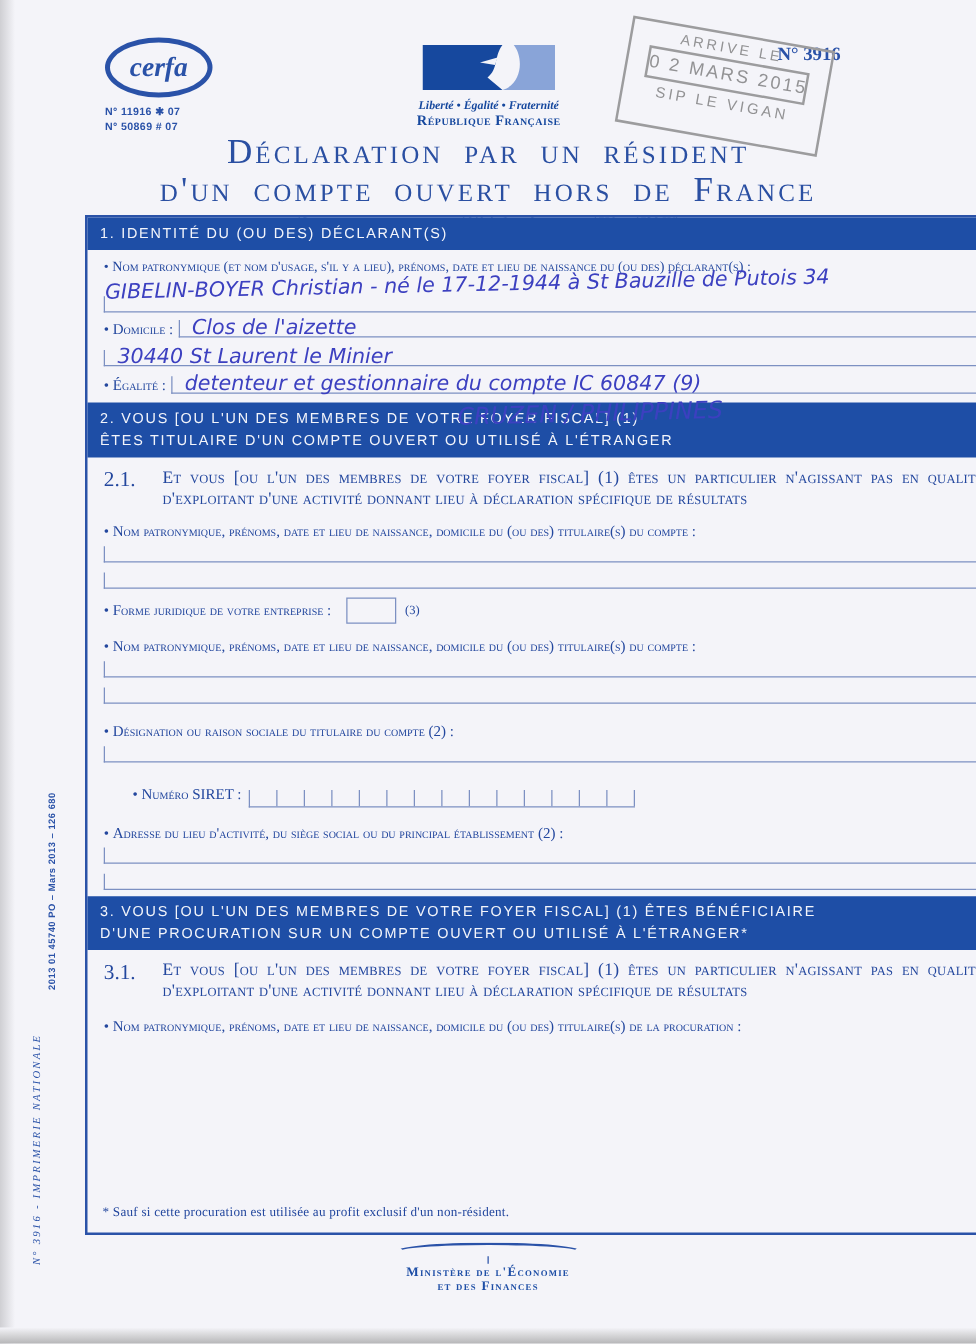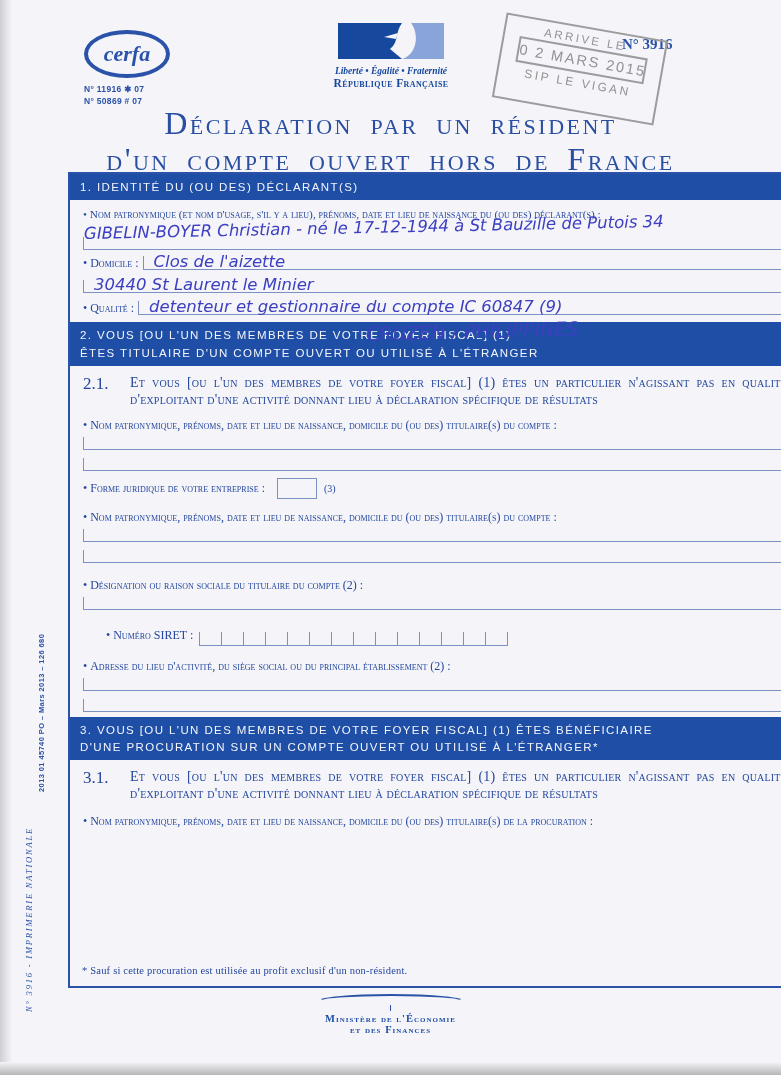--- a/index.html
+++ b/index.html
@@ -14,40 +14,40 @@
 
   
   .cerfa { position:absolute; left:84px; top:30px; }
   .cerfa-oval { width:78px; height:40px; border:4px solid #2a52a8; border-radius:50%;
                 display:flex; align-items:center; justify-content:center;
                 color:#2a52a8; font-style:italic; font-weight:bold; font-size:22px; }
   .cerfa-nums { margin-top:5px; font-family:"Liberation Sans",sans-serif; font-weight:bold;
                 font-size:8.5px; color:#2a52a8; line-height:1.45; letter-spacing:.3px; }
 
   
-  .marianne { position:absolute; left:320px; top:23px; width:142px; text-align:center; }
+  .marianne { position:absolute; left:320px; top:36px; width:142px; text-align:center; }
   .motto { font-style:italic; font-weight:bold; font-size:9.5px; color:#16489e; margin-top:3px; }
   .republic { font-weight:bold; font-size:11.5px; color:#16489e; letter-spacing:.4px;
               font-variant:small-caps; margin-top:1px; }
 
   .form-number { position:absolute; left:622px; top:36px; color:#2a52a8;
                  font-weight:bold; font-size:15px; }
 
   
   .stamp { position:absolute; left:498px; top:26px; width:160px; height:82px;
            border:2.5px solid #9c9c9e; transform:rotate(10deg);
            color:#929294; font-family:"Liberation Sans",sans-serif; text-align:center; }
   .stamp-top { margin-top:5px; font-size:11.5px; letter-spacing:2.5px; }
   .stamp-inner { margin:2px auto 0; width:126px; border:2.5px solid #9c9c9e; padding:3px 0; }
   .stamp-date { font-size:14.5px; letter-spacing:2px; white-space:nowrap; }
   .stamp-bottom { font-size:12px; letter-spacing:2.5px; margin-top:3px; }
 
   
   .title { position:absolute; left:0; right:0; top:106px; text-align:center; color:#2a4fa2; }
-  .title-line { font-size:32px; font-variant:small-caps; letter-spacing:2.5px; word-spacing:7px;
+  .title-line { font-size:28px; font-variant:small-caps; letter-spacing:2.5px; word-spacing:7px;
                 line-height:1.12; }
   .subtitle { font-weight:bold; font-size:9px; font-variant:small-caps; letter-spacing:.4px; margin-top:3px; }
 
   
   .formbox { position:absolute; left:68px; top:172px; width:734px; height:816px;
              border:2px solid #2a52a8; color:#23479e; font-variant:small-caps; box-sizing:border-box; }
   .bar { background:#1e4ea6; color:#f3f5fb; font-family:"Liberation Sans",sans-serif;
          font-variant:normal; font-size:11.5px; letter-spacing:1.4px; line-height:1.5;
          padding:5px 10px 4px; }
   .bar2 { margin-top:5px; }
@@ -169,21 +169,21 @@
         <span class="hw hw-on-line">Clos de l'aizette</span>
       </span>
     </div>
     <div class="row dom2">
       <div class="wline rel">
         <span class="hw hw-on-line">30440 St Laurent le Minier</span>
       </div>
     </div>
 
     <div class="row flexrow qrow">
-      <span class="lbl blt">Qualité :</span>
+      <span class="lbl blt">Égalité :</span>
       <span class="wline grow rel">
         <span class="hw hw-on-line">detenteur et gestionnaire du compte IC 60847 (9)</span>
       </span>
     </div>
     <span class="hw hw-cruzen">CRUZEN / PHILIPPINES</span>
 
     <div class="bar bar2">
       <div>2. VOUS [OU L'UN DES MEMBRES DE VOTRE FOYER FISCAL] (1)</div>
       <div>ÊTES TITULAIRE D'UN COMPTE OUVERT OU UTILISÉ À L'ÉTRANGER</div>
     </div>

